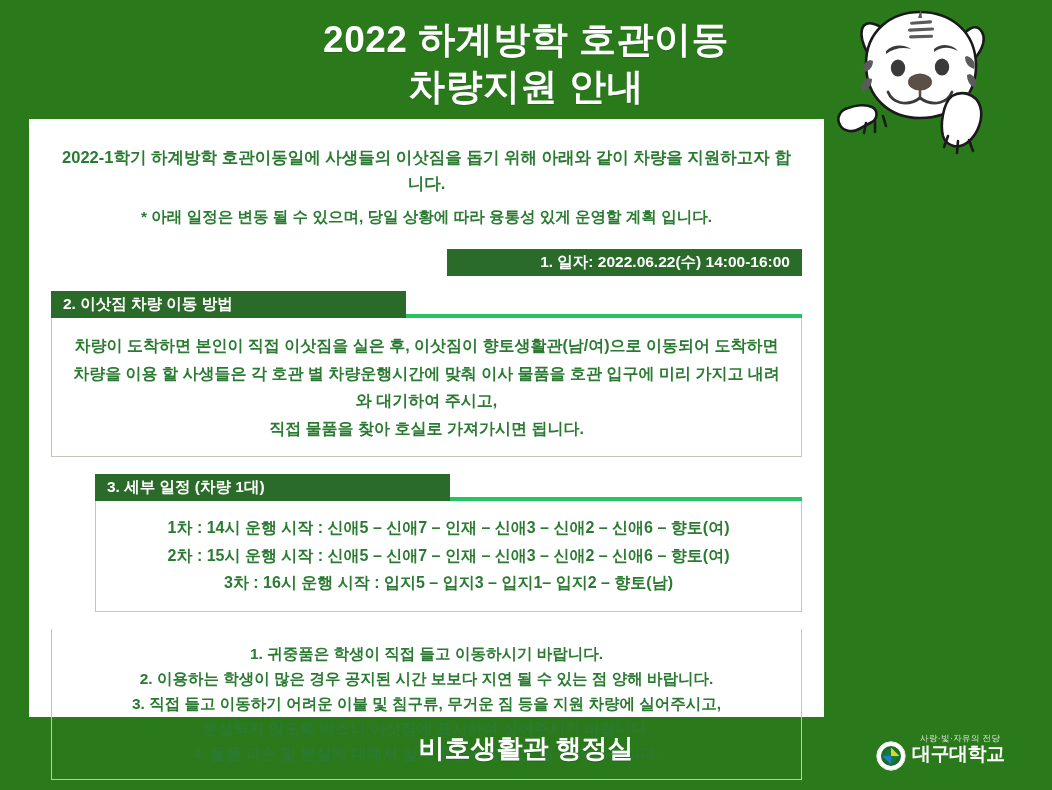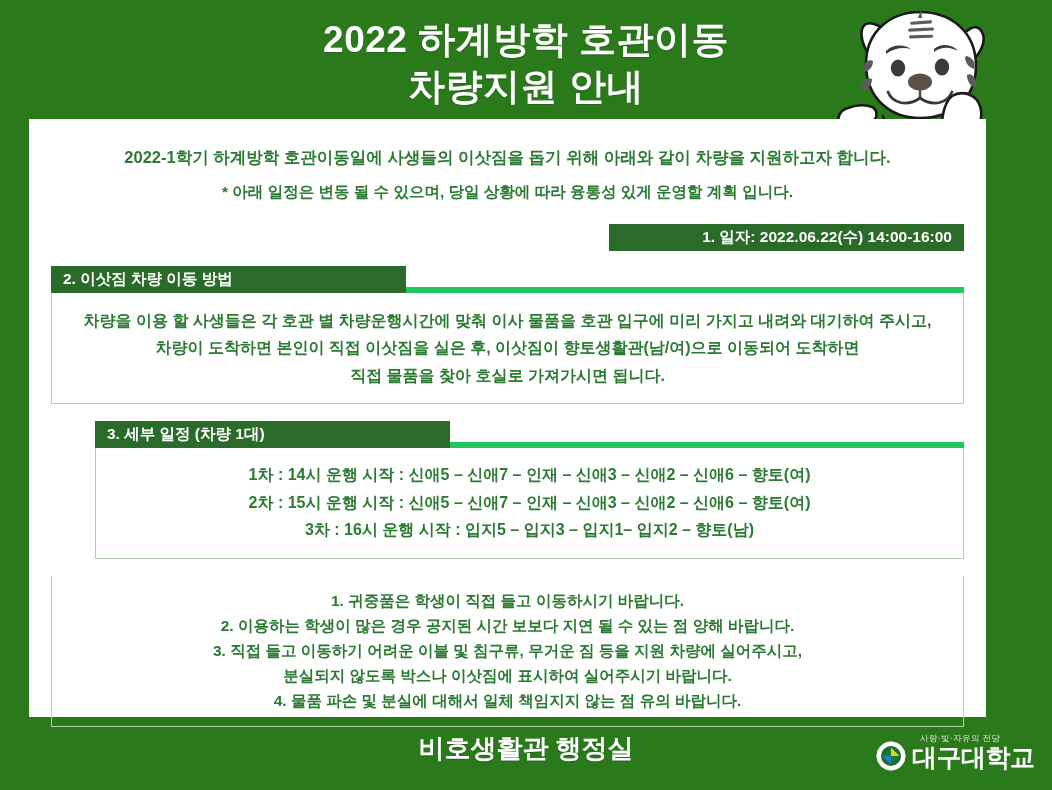--- a/index.html
+++ b/index.html
@@ -26,37 +26,37 @@
   
   #tiger-mascot {
     position:absolute; top:4px; left:826px;
     width:210px; height:152px;
     pointer-events:none;
   }
 
   
   #content-panel {
     position:absolute; top:119px; left:29px;
-    width:957px; height:598px;
+    width:795px; height:598px;
     background:#ffffff;
   }
 
   
   #intro-block { padding:26px 26px 0 26px; text-align:center; }
   .intro-line {
     color:#2b7a32; font-weight:bold; line-height:1.55;
   }
   #intro-line-1 { font-size:16.5px; }
   #intro-line-2 { font-size:15.5px; margin-top:9px; }
 
   
   .section { margin:0 22px; position:relative; }
   .section-header-row {
     position:relative; height:27px; margin-bottom:0;
-    border-bottom:6px solid #22c55e;
+    border-bottom:4px solid #22c55e;
   }
   .section-header {
     display:inline-block;
     background:#2b6b29;
     color:#ffffff;
     font-size:15.5px; font-weight:bold;
     padding:3px 12px 4px 12px;
     height:27px; line-height:20px;
     min-width:355px;
     white-space:nowrap;
@@ -101,21 +101,21 @@
     width:168px; height:46px;
   }
   #logo-emblem { position:absolute; top:9px; left:0; width:30px; height:30px; }
   #logo-tagline {
     position:absolute; top:1px; left:44px;
     color:#d9e6d4; font-size:8.5px; letter-spacing:.4px;
     white-space:nowrap;
   }
   #logo-name {
     position:absolute; top:9px; left:36px;
-    color:#ffffff; font-size:25px; font-weight:bold;
+    color:#ffffff; font-size:19px; font-weight:bold;
     letter-spacing:-.5px; white-space:nowrap;
   }
 </style>
 </head>
 <body>
 
 <div id="poster-header">
   <div id="poster-title">
     <span class="tline">2022 하계방학 호관이동</span>
     <span class="tline">차량지원 안내</span>
@@ -168,22 +168,22 @@
     <div class="section-header-row">
       <span class="section-header">1. 일자: 2022.06.22(수) 14:00-16:00</span>
     </div>
   </div>
 
   <div class="section" id="section-2">
     <div class="section-header-row">
       <span class="section-header">2. 이삿짐 차량 이동 방법</span>
     </div>
     <div class="section-body">
+      <div class="body-line">차량이 도착하면 본인이 직접 이삿짐을 실은 후, 이삿짐이 향토생활관(남/여)으로 이동되어 도착하면</div>
       <div class="body-line">차량을 이용 할 사생들은 각 호관 별 차량운행시간에 맞춰 이사 물품을 호관 입구에 미리 가지고 내려와 대기하여 주시고,</div>
-      <div class="body-line">차량이 도착하면 본인이 직접 이삿짐을 실은 후, 이삿짐이 향토생활관(남/여)으로 이동되어 도착하면</div>
       <div class="body-line">직접 물품을 찾아 호실로 가져가시면 됩니다.</div>
     </div>
   </div>
 
   <div class="section" id="section-3">
     <div class="section-header-row">
       <span class="section-header">3. 세부 일정 (차량 1대)</span>
     </div>
     <div class="section-body">
       <div class="body-line">1차 : 14시 운행 시작 : 신애5 – 신애7 – 인재 – 신애3 – 신애2 – 신애6 – 향토(여)</div>

